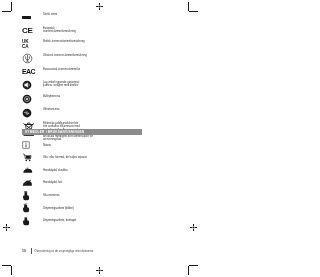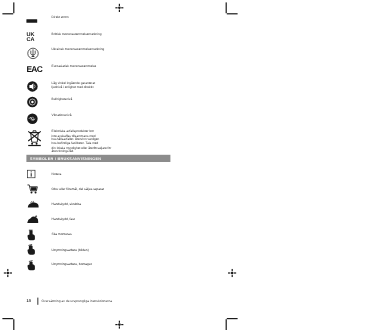--- a/index.html
+++ b/index.html
@@ -232,20 +232,29 @@
 
     <div class="sym-row">
       <div class="sym-cell">
         <div class="bar-mark"></div>
       </div>
       <div class="sym-text">
         <span class="ln">Direkt ström</span>
       </div>
     </div>
 
+    <div class="sym-row">
+      <div class="sym-cell">
+        <span class="mark-ce">CE</span>
+      </div>
+      <div class="sym-text">
+        <span class="ln">Europeisk</span>
+        <span class="ln">överensstämmelsemärkning</span>
+      </div>
+    </div>
 
     <div class="sym-row">
       <div class="sym-cell">
         <span class="mark-ukca">UK<br>CA</span>
       </div>
       <div class="sym-text">
         <span class="ln">Brittisk överensstämmelsemärkning</span>
       </div>
     </div>
 

